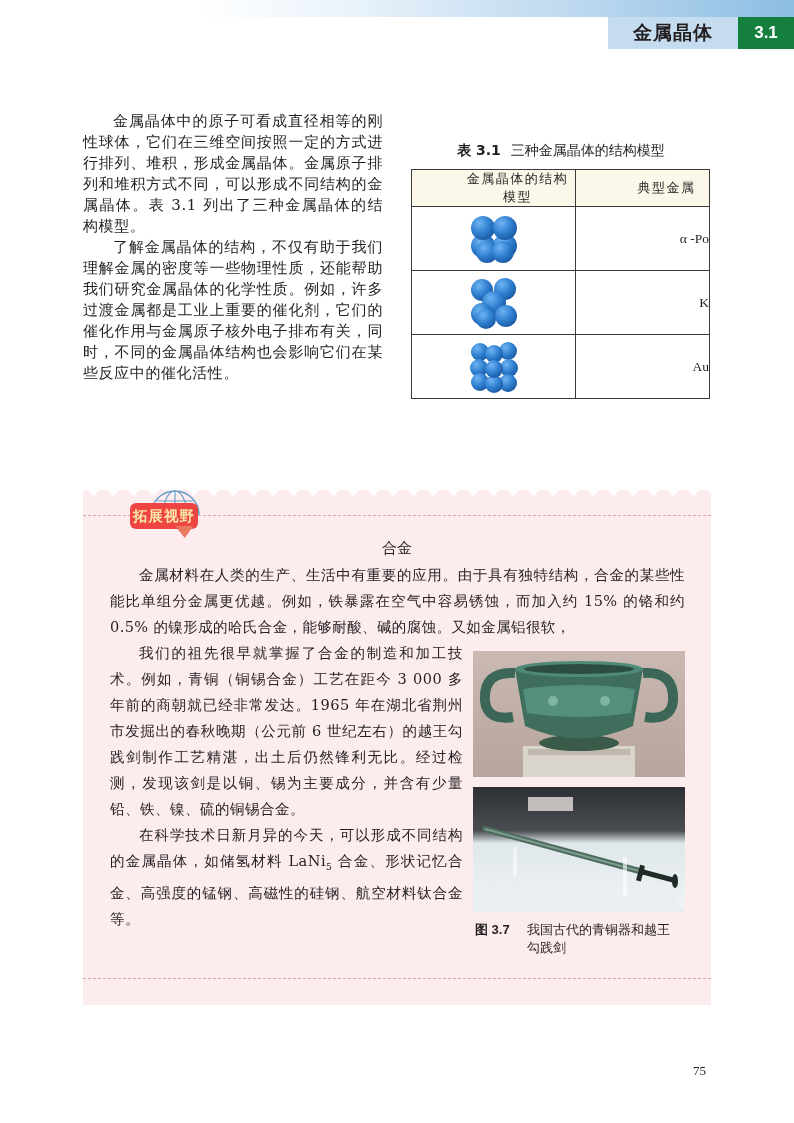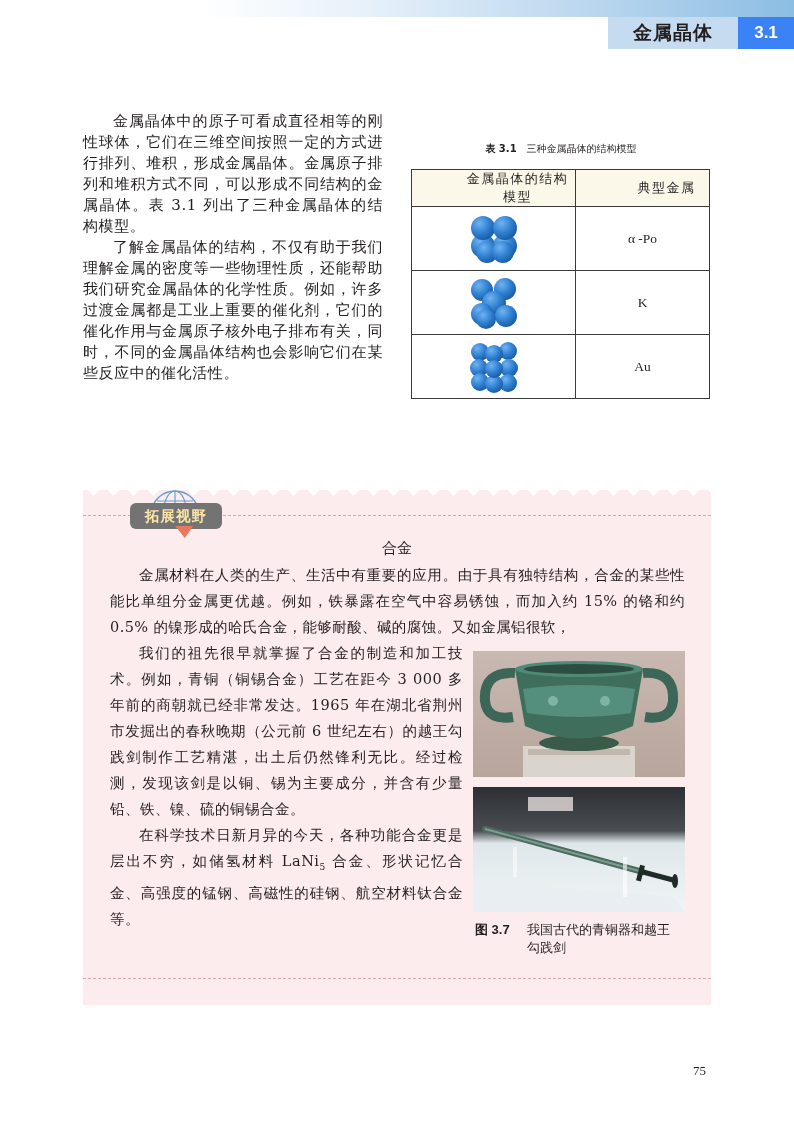--- a/index.html
+++ b/index.html
@@ -11,65 +11,65 @@
     background: linear-gradient(to right, #ffffff 0%, #ffffff 25%, #e8f2fa 45%, #b9d6ee 75%, #8cbde3 100%);
   }
   .chapter-tab {
     position: absolute; top: 17px; left: 608px; height: 32px; width: 130px;
     background: #c5dcf0; display: flex; align-items: center; justify-content: center;
     font-family: Liberation Serif, serif; font-weight: bold;
     font-size: 19px; color: #231f20; letter-spacing: 1px;
   }
   .chapter-num {
     position: absolute; top: 17px; left: 738px; height: 32px; width: 56px;
-    background: #3b82f6; display: flex; align-items: center; justify-content: center;
+    background: #15803d; display: flex; align-items: center; justify-content: center;
     font-family: "Liberation Sans", sans-serif; font-weight: bold; font-size: 17px; color: #ffffff;
   }
 
   .left-text {
     position: absolute; left: 83px; top: 111px; width: 300px;
     font-size: 15px; line-height: 21px; text-align: justify; letter-spacing: 0.6px;
     color: #231f20;
   }
   .left-text p { text-indent: 2em; }
 
   .table-caption {
     position: absolute; left: 412px; top: 142px; width: 298px; text-align: center;
-    font-size: 10px; color: #231f20; font-family: "DejaVu Sans", "Liberation Sans", sans-serif;
+    font-size: 14px; color: #231f20; font-family: "DejaVu Sans", "Liberation Sans", sans-serif;
   }
   .table-caption .num { font-weight: bold; margin-right: 10px; }
   .crystal-table {
     position: absolute; left: 411px; top: 169px; width: 299px; border-collapse: collapse;
     border: 1.4px solid #3a3a3a;
   }
   .crystal-table th, .crystal-table td { border: 1px solid #3a3a3a; text-align: center; }
   .crystal-table th {
     background: #fbf7e9; height: 37px; font-weight: normal; font-size: 13px; letter-spacing: 1.5px; padding-left: 48px;
   }
   .crystal-table th.c1 { width: 164px; }
-  .crystal-table td { height: 64px; font-family: "Liberation Serif", serif; font-size: 13.5px; }
+  .crystal-table td { height: 64px; font-family: "Liberation Serif", serif; font-size: 13.5px; text-align: right; }
   .model svg { display: block; margin: 0 auto; }
 
   .box-zigzag {
     position: absolute; left: 83px; top: 490px; width: 628px; height: 12px;
     background:
       linear-gradient(135deg, transparent 50%, #fdecee 50%) 0 0 / 20px 12px repeat-x,
       linear-gradient(225deg, transparent 50%, #fdecee 50%) 0 0 / 20px 12px repeat-x;
   }
   .box {
     position: absolute; left: 83px; top: 502px; width: 628px; height: 503px;
     background: #fdecee;
   }
   .dash-line {
     position: absolute; left: 0; width: 628px; height: 0; border-top: 1.5px dashed #d9a5ab;
   }
   .badge-globe { position: absolute; left: 64px; top: -15px; }
   .badge {
-    position: absolute; left: 47px; top: 1px; width: 92px; height: 26px; border-radius: 6px;
-    background: #737373; color: #fbe6a6; font-size: 14.5px; font-weight: bold;
+    position: absolute; left: 47px; top: 1px; width: 68px; height: 26px; border-radius: 6px;
+    background: #ef4444; color: #fbe6a6; font-size: 14.5px; font-weight: bold;
     display: flex; align-items: center; justify-content: center; letter-spacing: 1px;
     font-family: "DejaVu Serif", serif;
   }
   .badge-tail {
     position: absolute; left: 95px; top: 24px; width: 0; height: 0;
     border-left: 4px solid transparent; border-right: 14px solid transparent;
     border-top: 12px solid #e9785e; transform: skewX(25deg);
   }
   .box-title {
     position: absolute; left: 0; width: 628px; top: 37px; text-align: center;
@@ -195,21 +195,21 @@
   <div class="badge-tail"></div>
 
   <div class="box-title">合金</div>
 
   <div class="box-para-full">
     <p>金属材料在人类的生产、生活中有重要的应用。由于具有独特结构，合金的某些性能比单组分金属更优越。例如，铁暴露在空气中容易锈蚀，而加入约 15% 的铬和约 0.5% 的镍形成的哈氏合金，能够耐酸、碱的腐蚀。又如金属铝很软，</p>
   </div>
 
   <div class="box-col">
     <p class="ind">我们的祖先很早就掌握了合金的制造和加工技术。例如，青铜（铜锡合金）工艺在距今 3 000 多年前的商朝就已经非常发达。1965 年在湖北省荆州市发掘出的春秋晚期（公元前 6 世纪左右）的越王勾践剑制作工艺精湛，出土后仍然锋利无比。经过检测，发现该剑是以铜、锡为主要成分，并含有少量铅、铁、镍、硫的铜锡合金。</p>
-    <p class="ind"><span>在科学技术日新月异的今天，各种功能合金更是层出不穷，如储氢材料 LaNi</span><sub>5</sub><span> 合金、形状记忆合金、高强度的锰钢、高磁性的硅钢、航空材料钛合金等。</span></p>
+    <p class="ind"><span>在科学技术日新月异的今天，可以形成不同结构的金属晶体，如储氢材料 LaNi</span><sub>5</sub><span> 合金、形状记忆合金、高强度的锰钢、高磁性的硅钢、航空材料钛合金等。</span></p>
   </div>
 
   <div class="photo1">
     <svg width="212" height="126" viewBox="0 0 212 126">
       <rect x="50" y="95" width="112" height="31" fill="#d9d4cc"></rect>
       <rect x="55" y="98" width="102" height="6" fill="#c0b7ad"></rect>
       <ellipse cx="106" cy="92" rx="40" ry="8" fill="#3a5a4a"></ellipse>
       <path d="M42 18 Q106 8 170 18 L160 75 Q106 100 52 75 Z" fill="#3f6e5d"></path>
       <ellipse cx="106" cy="18" rx="64" ry="8" fill="#4f8a76"></ellipse>
       <ellipse cx="106" cy="18" rx="55" ry="5" fill="#2e4d42"></ellipse>

